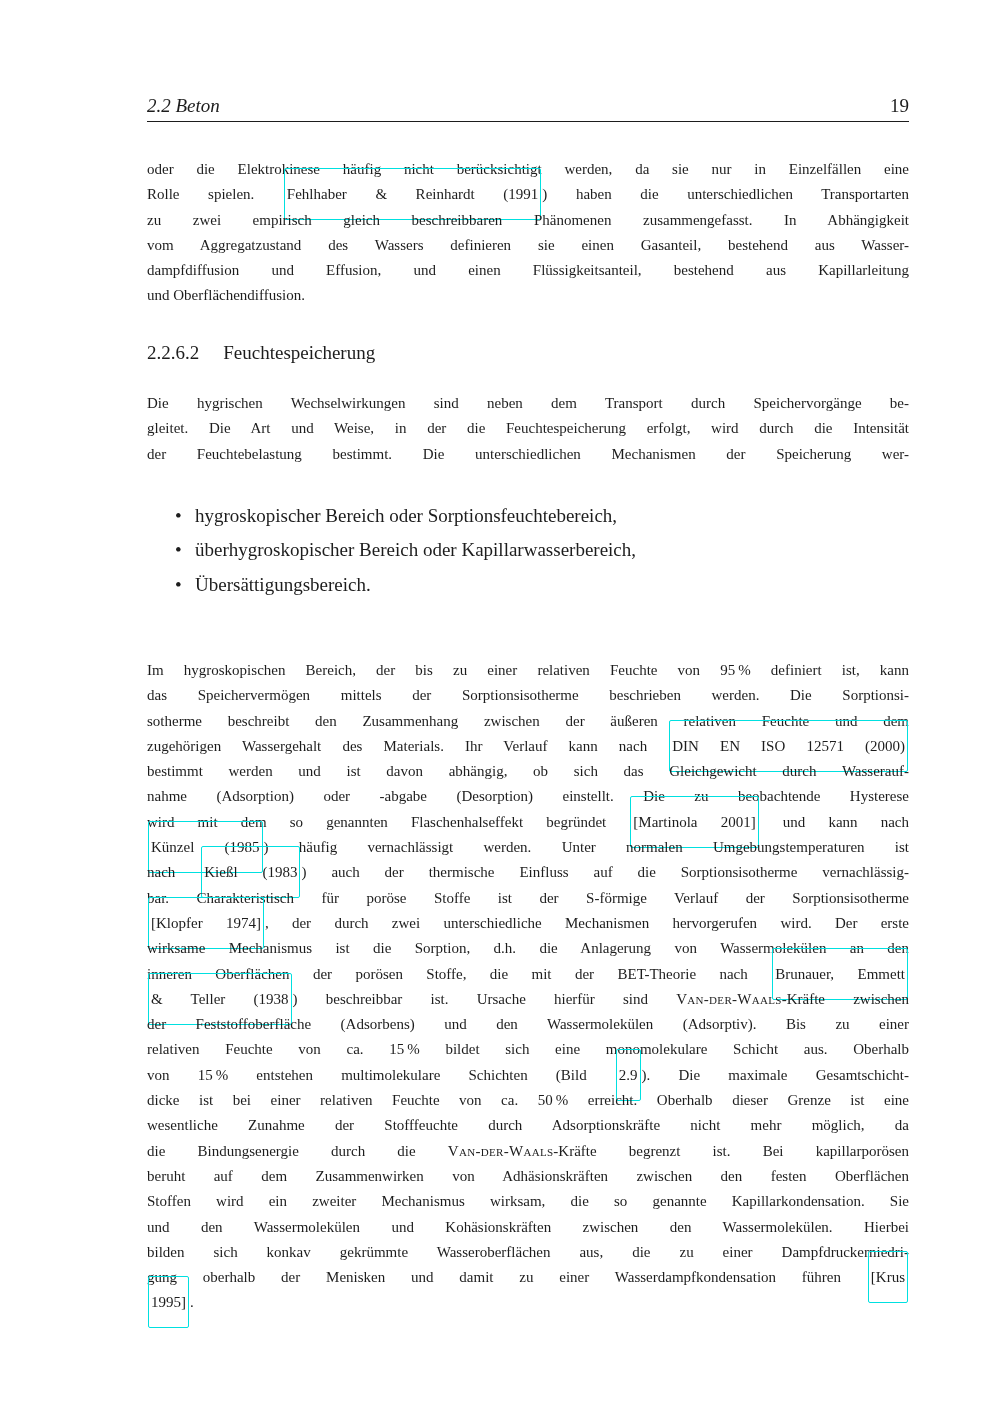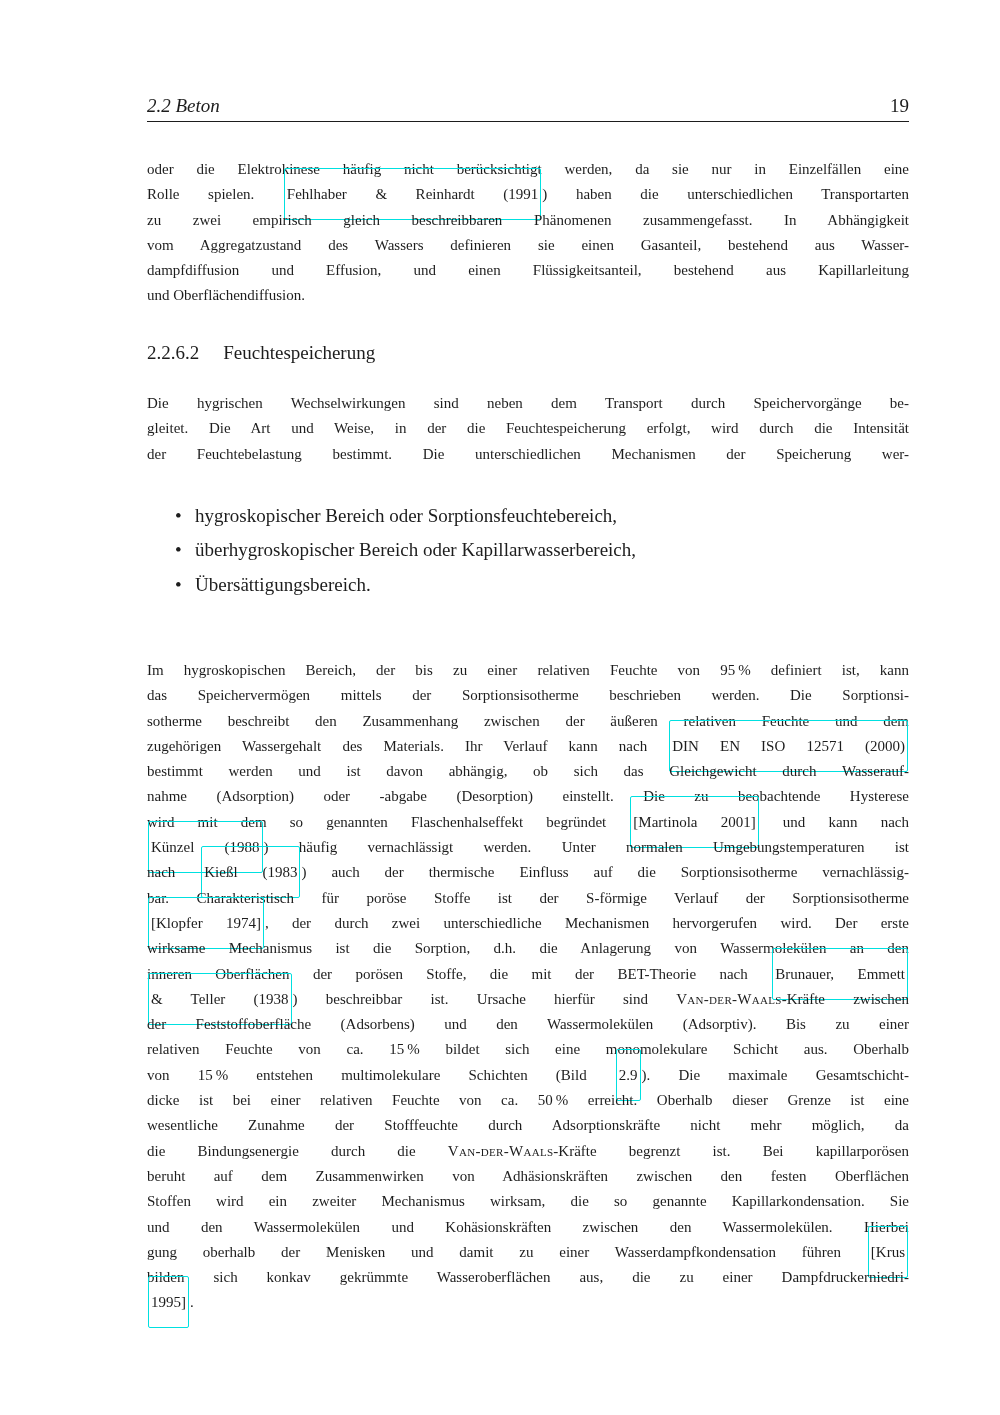--- a/index.html
+++ b/index.html
@@ -93,34 +93,34 @@
     </div>
 
   <div class="content-col para p3">
       <div class="line"><span>Im hygroskopischen Bereich, der bis zu einer relativen Feuchte von 95 % definiert ist, kann</span></div>
       <div class="line"><span>das Speichervermögen mittels der Sorptionsisotherme beschrieben werden. Die Sorptionsi-</span></div>
       <div class="line"><span>sotherme beschreibt den Zusammenhang zwischen der äußeren relativen Feuchte und dem</span></div>
       <div class="line"><span>zugehörigen Wassergehalt des Materials. Ihr Verlauf kann nach </span><span class="cite">DIN EN ISO 12571 (2000)</span></div>
       <div class="line"><span>bestimmt werden und ist davon abhängig, ob sich das Gleichgewicht durch Wasserauf-</span></div>
       <div class="line"><span>nahme (Adsorption) oder -abgabe (Desorption) einstellt. Die zu beobachtende Hysterese</span></div>
       <div class="line"><span>wird mit dem so genannten Flaschenhalseffekt begründet </span><span class="cite">[Martinola 2001]</span><span> und kann nach</span></div>
-      <div class="line"><span class="cite">Künzel (1988</span><span>) häufig vernachlässigt werden. Unter normalen Umgebungstemperaturen ist</span></div>
+      <div class="line"><span class="cite">Künzel (1985</span><span>) häufig vernachlässigt werden. Unter normalen Umgebungstemperaturen ist</span></div>
       <div class="line"><span>nach </span><span class="cite">Kießl (1983</span><span>) auch der thermische Einfluss auf die Sorptionsisotherme vernachlässig-</span></div>
       <div class="line"><span>bar. Charakteristisch für poröse Stoffe ist der S-förmige Verlauf der Sorptionsisotherme</span></div>
       <div class="line"><span class="cite">[Klopfer 1974]</span><span>, der durch zwei unterschiedliche Mechanismen hervorgerufen wird. Der erste</span></div>
       <div class="line"><span>wirksame Mechanismus ist die Sorption, d.h. die Anlagerung von Wassermolekülen an den</span></div>
       <div class="line"><span>inneren Oberflächen der porösen Stoffe, die mit der BET-Theorie nach </span><span class="cite">Brunauer, Emmett</span></div>
       <div class="line"><span class="cite">&amp; Teller (1938</span><span>) beschreibbar ist. Ursache hierfür sind </span><span class="smallcaps">Van-der-Waals</span><span>-Kräfte zwischen</span></div>
       <div class="line"><span>der Feststoffoberfläche (Adsorbens) und den Wassermolekülen (Adsorptiv). Bis zu einer</span></div>
       <div class="line"><span>relativen Feuchte von ca. 15 % bildet sich eine monomolekulare Schicht aus. Oberhalb</span></div>
       <div class="line"><span>von 15 % entstehen multimolekulare Schichten (Bild </span><span class="cite">2.9</span><span>). Die maximale Gesamtschicht-</span></div>
       <div class="line"><span>dicke ist bei einer relativen Feuchte von ca. 50 % erreicht. Oberhalb dieser Grenze ist eine</span></div>
       <div class="line"><span>wesentliche Zunahme der Stofffeuchte durch Adsorptionskräfte nicht mehr möglich, da</span></div>
       <div class="line"><span>die Bindungsenergie durch die </span><span class="smallcaps">Van-der-Waals</span><span>-Kräfte begrenzt ist. Bei kapillarporösen</span></div>
       <div class="line"><span>beruht auf dem Zusammenwirken von Adhäsionskräften zwischen den festen Oberflächen</span></div>
       <div class="line"><span>Stoffen wird ein zweiter Mechanismus wirksam, die so genannte Kapillarkondensation. Sie</span></div>
       <div class="line"><span>und den Wassermolekülen und Kohäsionskräften zwischen den Wassermolekülen. Hierbei</span></div>
+      <div class="line"><span>bilden sich konkav gekrümmte Wasseroberflächen aus, die zu einer Dampfdruckerniedri-</span></div>
       <div class="line"><span>gung oberhalb der Menisken und damit zu einer Wasserdampfkondensation führen </span><span class="cite">[Krus</span></div>
-      <div class="line"><span>bilden sich konkav gekrümmte Wasseroberflächen aus, die zu einer Dampfdruckerniedri-</span></div>
       <div class="line last"><span class="cite">1995]</span><span>.</span></div>
     </div>
 
 </div>
 
 </body></html>

